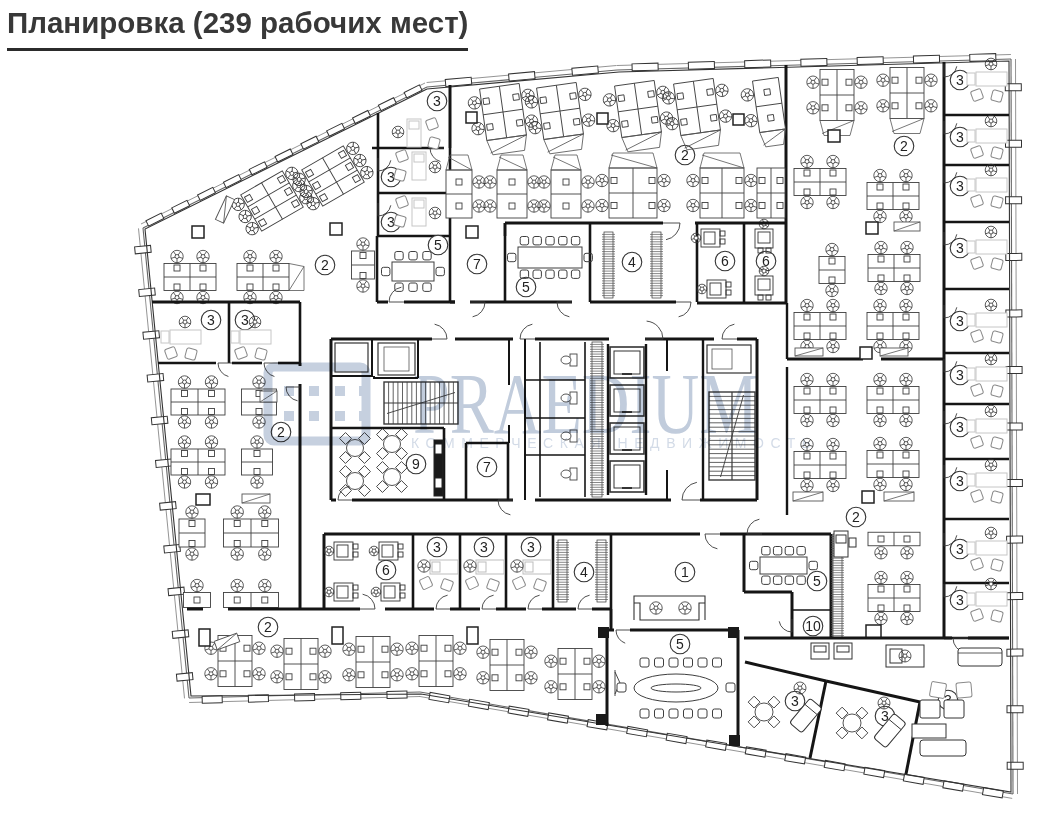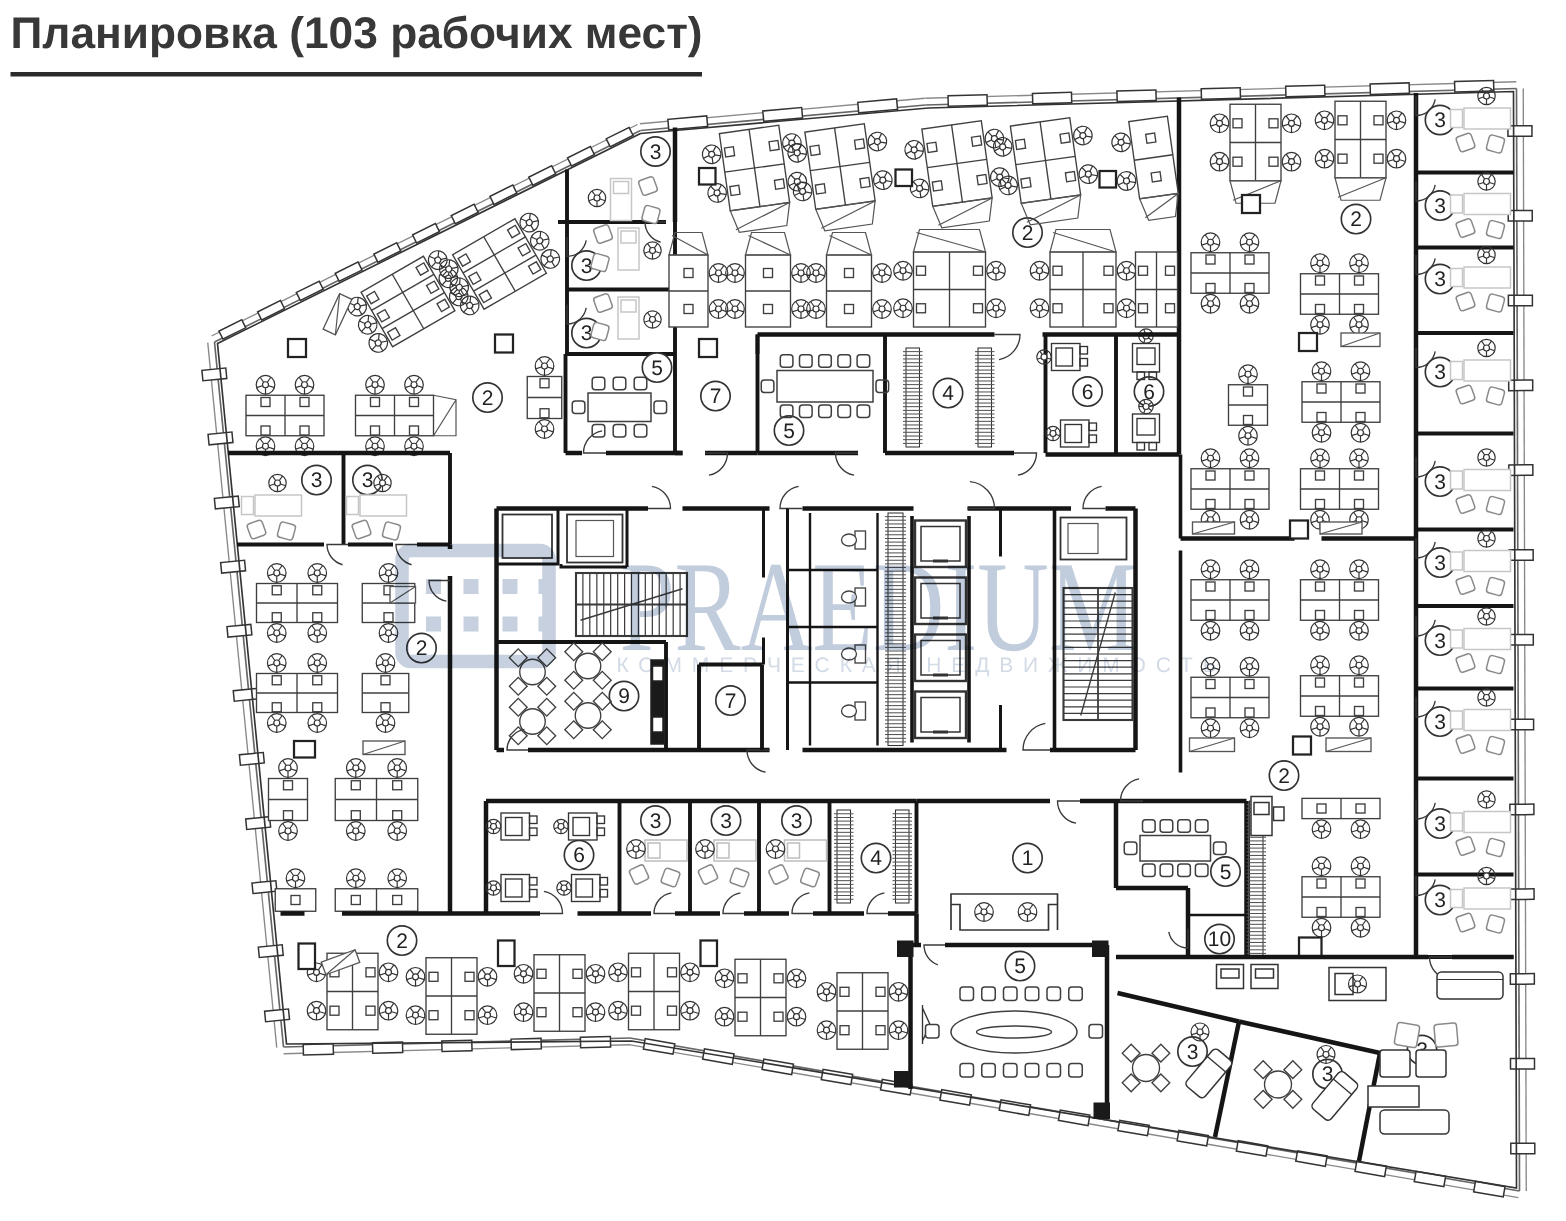--- a/index.html
+++ b/index.html
@@ -1,21 +1,21 @@
 <!DOCTYPE html>
 <html><head><meta charset="utf-8">
 <style>
 html,body{margin:0;padding:0;background:#fff;width:1044px;height:814px;overflow:hidden}
 #t{position:absolute;left:7px;top:6px;font:bold 29.5px "Liberation Sans",sans-serif;color:#383838;
    border-bottom:3px solid #2b2b2b;padding-bottom:8px;letter-spacing:0px}
 svg{position:absolute;left:0;top:0}
 .wm{mix-blend-mode:multiply}
 </style></head><body>
 
-<div id="t">Планировка (103 рабочих мест)</div>
+<div id="t">Планировка (239 рабочих мест)</div>
 <svg width="1044" height="814" viewBox="0 0 1044 814">
 
 <g>
       <line x1="427" y1="87" x2="143" y2="228" stroke="#666" stroke-width="1.1"></line>
       <line x1="425.0" y1="83.0" x2="141.0" y2="224.0" stroke="#888" stroke-width="0.9"></line>
       <rect x="404.6" y="88.4" width="17" height="6" transform="rotate(153.6 413.1 91.4)" fill="#fff" stroke="#333" stroke-width="1"></rect>
       <rect x="378.8" y="101.2" width="17" height="6" transform="rotate(153.6 387.3 104.2)" fill="#fff" stroke="#333" stroke-width="1"></rect>
       <rect x="353.0" y="114.0" width="17" height="6" transform="rotate(153.6 361.5 117.0)" fill="#fff" stroke="#333" stroke-width="1"></rect>
       <rect x="327.1" y="126.8" width="17" height="6" transform="rotate(153.6 335.6 129.8)" fill="#fff" stroke="#333" stroke-width="1"></rect>
       <rect x="301.3" y="139.7" width="17" height="6" transform="rotate(153.6 309.8 142.7)" fill="#fff" stroke="#333" stroke-width="1"></rect>

